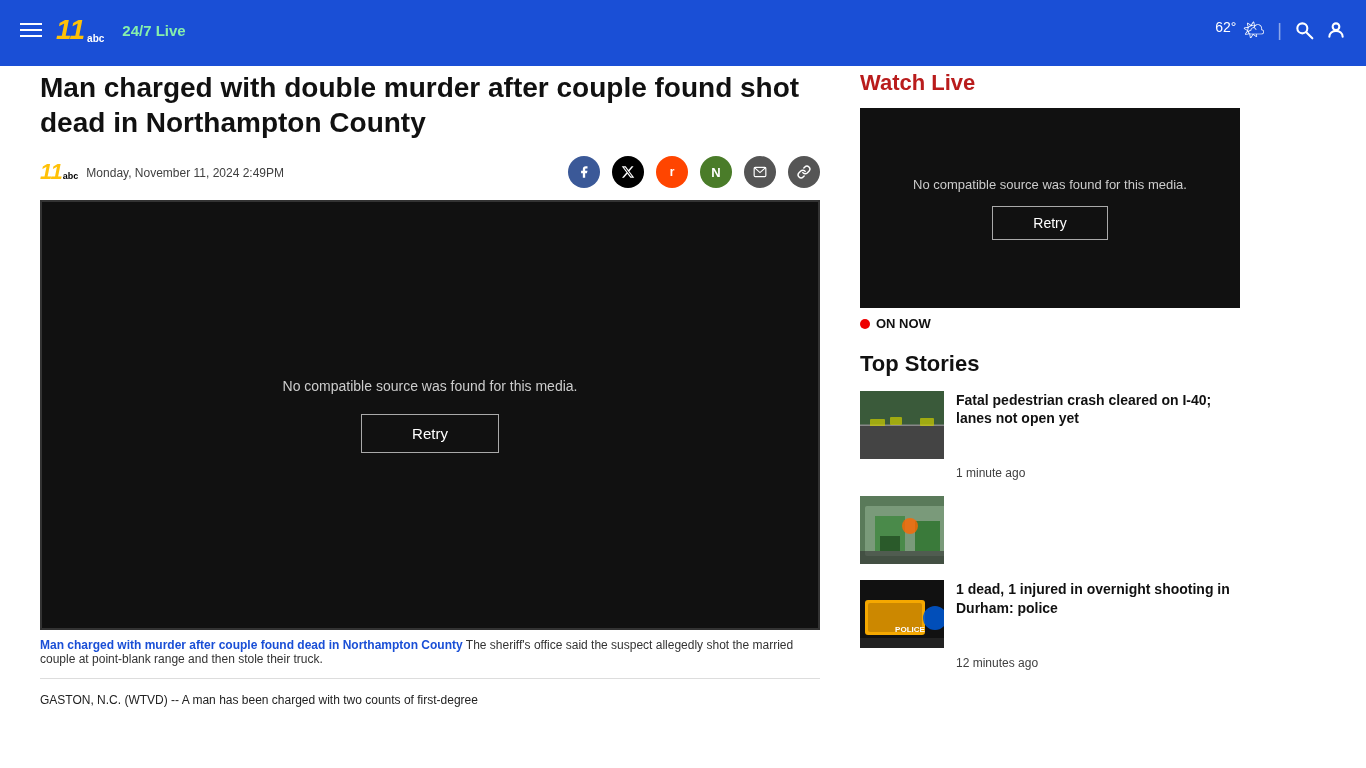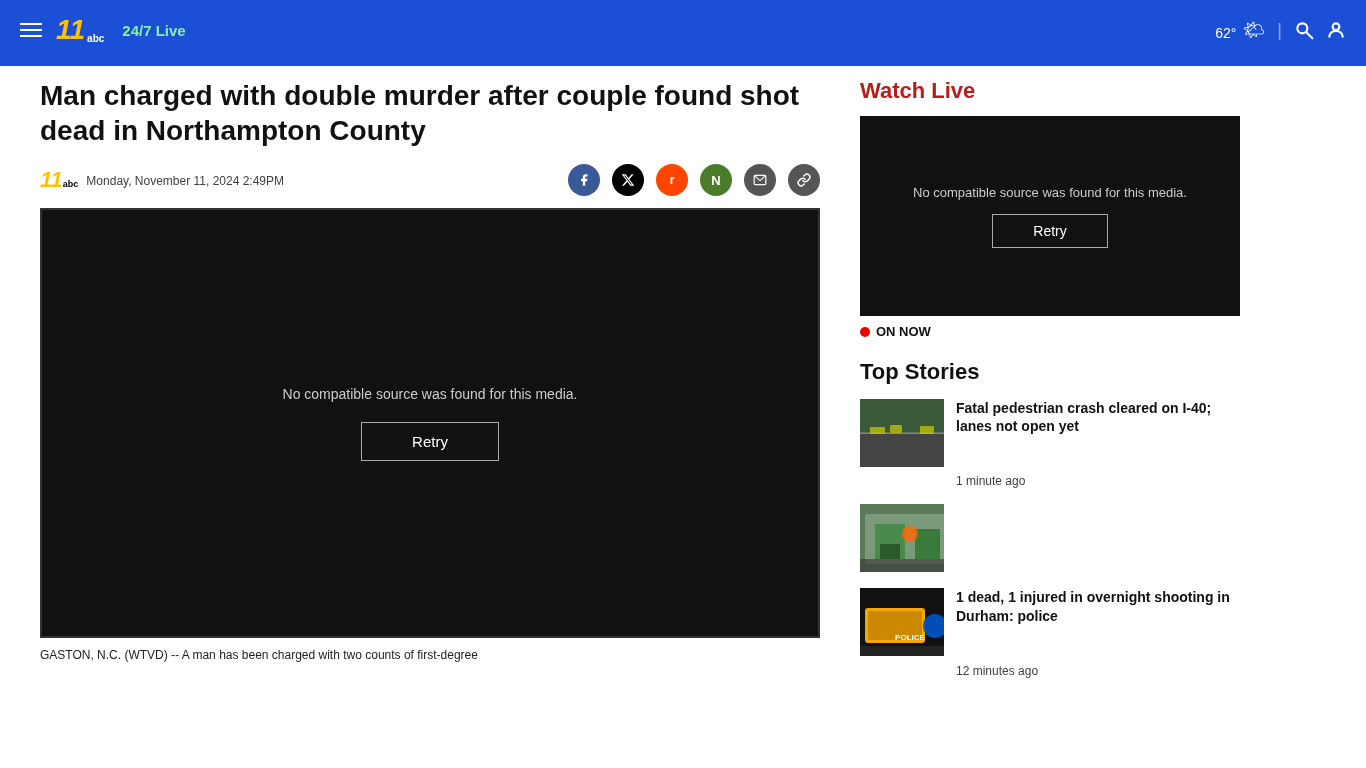--- a/index.html
+++ b/index.html
@@ -42,21 +42,21 @@
     .header-right {
       margin-left: auto;
       display: flex;
       align-items: center;
       gap: 12px;
     }
     .weather-info {
       color: #fff;
       font-size: 14px;
       display: flex;
-      align-items: flex-end;
+      align-items: flex-start;
       gap: 6px;
     }
     .weather-icon { font-size: 18px; }
     .divider-v { color: #fff; opacity: 0.5; font-size: 18px; }
     .icon-btn {
       color: #fff;
       font-size: 20px;
       cursor: pointer;
       background: none;
       border: none;
@@ -69,21 +69,21 @@
     .blue-bar {
       height: 6px;
       background: #1a4fd6;
     }
 
     
     .main-layout {
       display: flex;
       max-width: 1366px;
       margin: 0 auto;
-      padding: 12px 40px;
+      padding: 4px 40px;
       gap: 40px;
     }
 
     
     .left-col { flex: 1; min-width: 0; max-width: 780px; }
     .article-title {
       font-size: 28px;
       font-weight: 900;
       line-height: 1.25;
       margin-bottom: 16px;
@@ -306,20 +306,23 @@
             </svg>
         </div>
       </div>
     </div>
 
     <div class="video-container">
       <div class="video-error-text">No compatible source was found for this media.</div>
       <button class="retry-btn">Retry</button>
     </div>
 
+    <div class="video-caption">
+      <strong>Man charged with murder after couple found dead in Northampton County</strong><span>  The sheriff's office said the suspect allegedly shot the married couple at point-blank range and then stole their truck.</span>
+    </div>
 
     <div class="article-body">GASTON, N.C. (WTVD) -- A man has been charged with two counts of first-degree</div>
   </div>
 
   <div class="right-col">
 
     <div class="watch-live-title">Watch Live</div>
 
     <div class="watch-live-player">
       <div class="watch-live-error">No compatible source was found for this media.</div>

